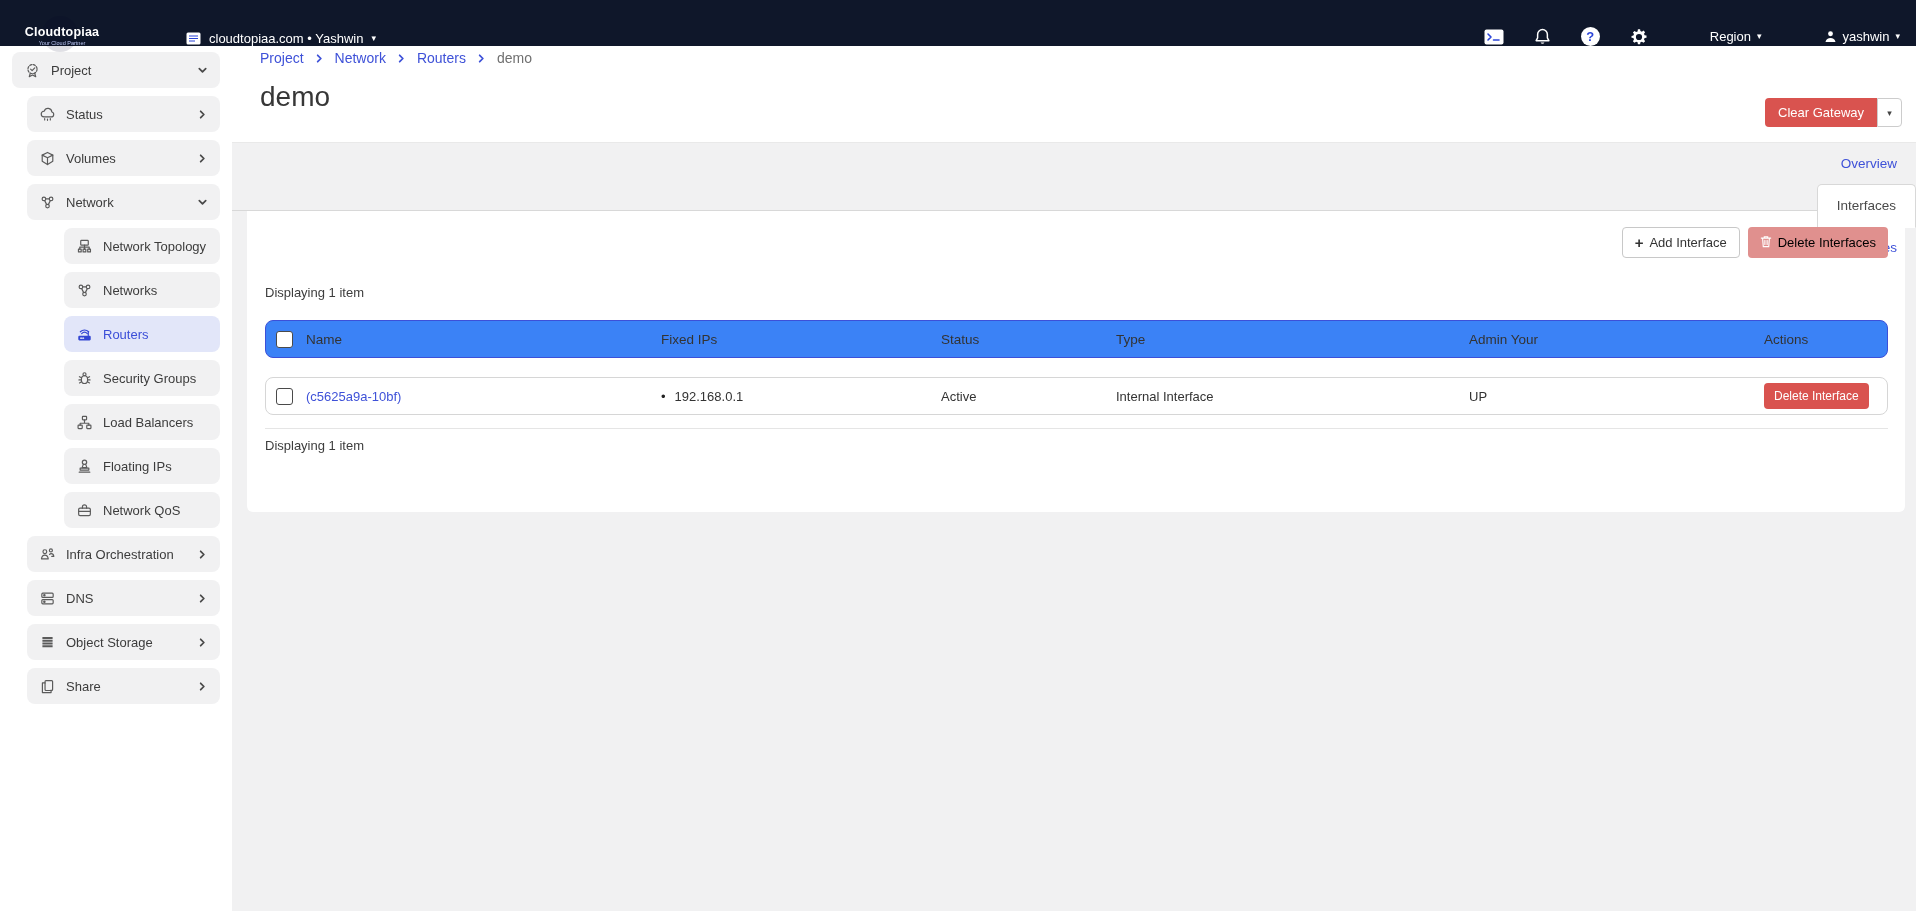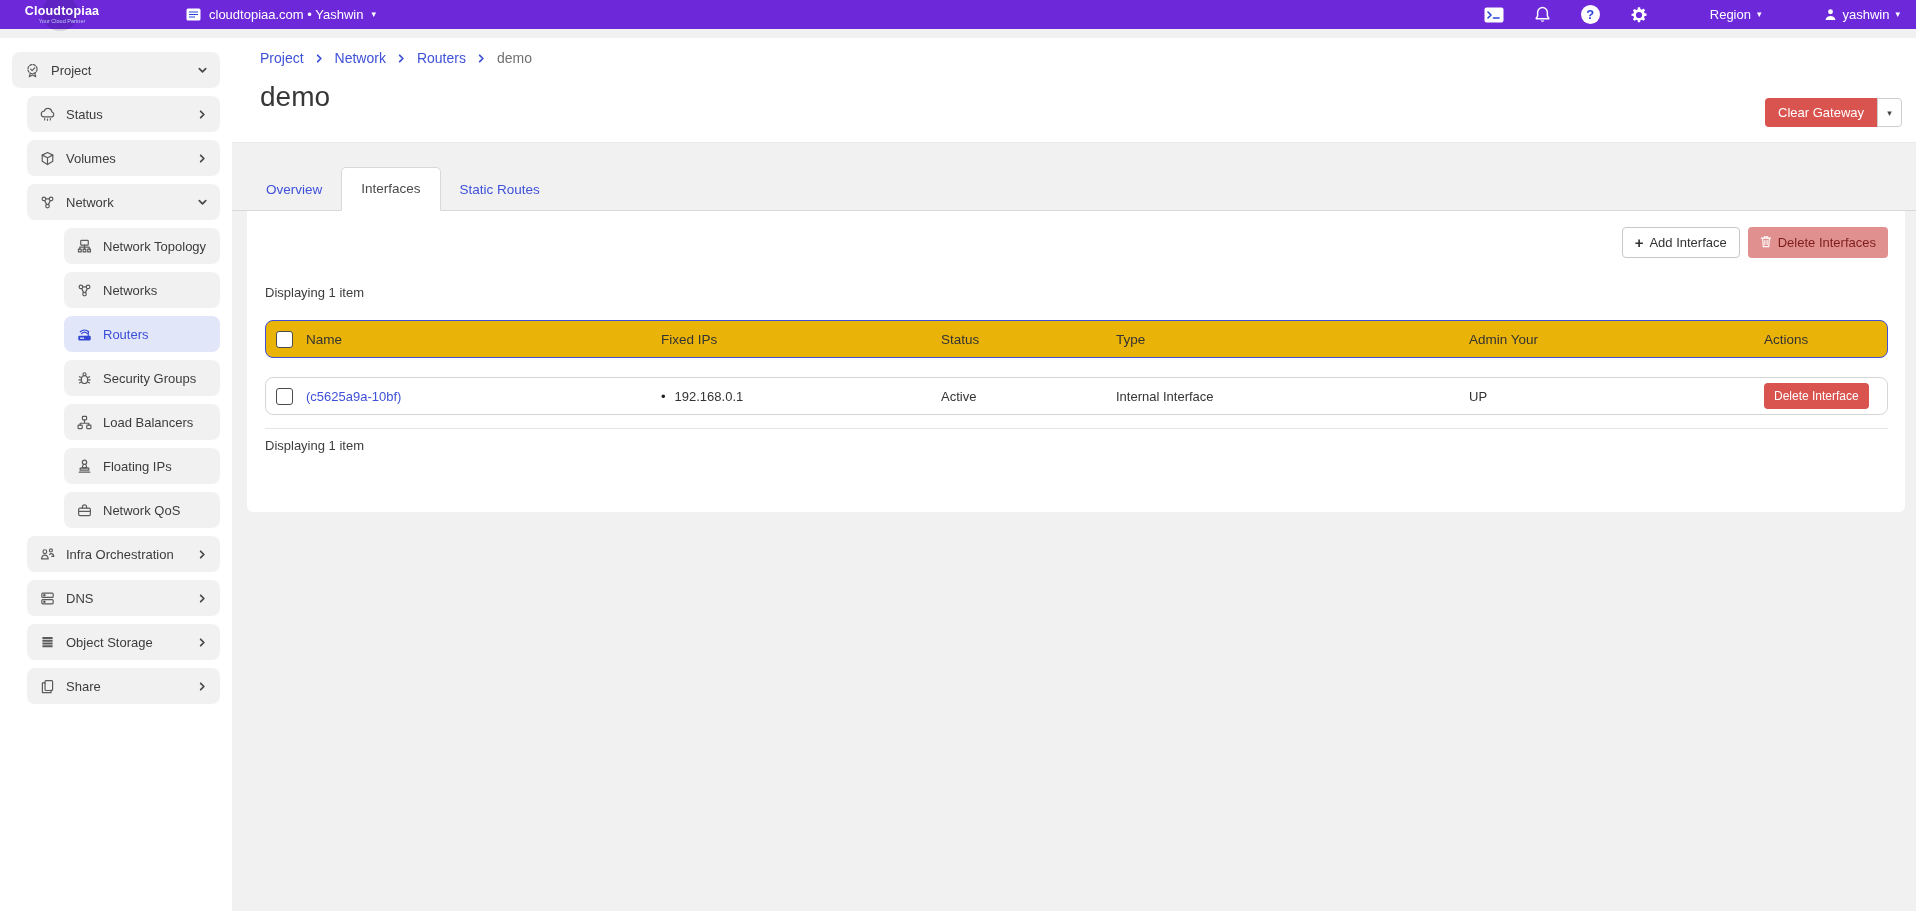--- a/index.html
+++ b/index.html
@@ -1,21 +1,21 @@
 <!DOCTYPE html>
 <html><head>
 <meta charset="utf-8">
 <style>
   * { box-sizing: border-box; margin: 0; padding: 0; }
   html,body { width:1916px; height:911px; overflow:hidden; }
   body { font-family:"Liberation Sans", sans-serif; background:#f1f1f2; color:#333; }
 
   
-  .navbar { position:absolute; top:0; left:0; width:1916px; height:29px; background:#6d28d9; color:#fff;
-            display:flex; align-items:center; z-index:50; }
+  .navbar { position:absolute; top:0; left:0; width:1916px; height:46px; background:#0f172a; color:#fff;
+            display:flex; align-items:flex-end; z-index:50; }
   .brand { width:96px; margin-left:14px; text-align:center; line-height:1.1; position:relative; }
   .brand::before { content:""; position:absolute; left:28px; top:-10px; width:36px; height:36px; border-radius:50%;
                    background:rgba(0,0,40,0.12); }
   .brand-name { font-size:12.5px; font-weight:bold; letter-spacing:.2px; position:relative; }
   .brand-tag { font-size:5.5px; color:#bcc7f4; position:relative; }
   .nav-context { display:flex; align-items:center; gap:8px; margin-left:76px; font-size:13px; cursor:pointer; }
   .nav-right { margin-left:auto; display:flex; align-items:center; gap:30px; margin-right:16px; }
   .nav-ic { display:flex; align-items:center; cursor:pointer; }
   .help-circle { width:19px; height:19px; border-radius:50%; background:#fff; color:#2b44d8; font-weight:bold;
                  font-size:13px; display:flex; align-items:center; justify-content:center; }
@@ -41,38 +41,38 @@
   .crumb-link { color:#3e51d8; cursor:pointer; }
   .crumb-current { color:#707070; }
   .crumb-sep { color:#3e51d8; display:flex; align-items:center; }
   .page-title { margin-top:15px; font-size:28px; color:#373737; font-weight:400; }
   .action-group { position:absolute; right:14px; top:60px; display:flex; }
   .btn-danger { background:#d9534f; color:#fff; border:none; border-radius:4px 0 0 4px; height:29px;
                 padding:0 13px; font-size:13px; font-family:inherit; cursor:pointer; }
   .btn-caret { background:#fff; border:1px solid #ccc; border-radius:0 4px 4px 0; width:25px; height:29px;
                color:#444; font-size:9px; cursor:pointer; display:flex; align-items:center; justify-content:center; }
 
-  .tabstrip { height:68px; border-bottom:1px solid #d8d8d8; display:flex; align-items:flex-end; padding-left:15px; }
+  .tabstrip { height:68px; border-bottom:1px solid #d8d8d8; display:flex; align-items:flex-end; padding-left:15px;flex-direction:column; }
   .tab { padding:13px 19px 14px; font-size:13.5px; color:#3e51d8; cursor:pointer; margin-bottom:-1px; }
   .tab.active { background:#fff; border:1px solid #d8d8d8; border-bottom:1px solid #fff;
                 border-radius:5px 5px 0 0; color:#4a4a4a; }
 
   .card { margin:0 11px 0 15px; height:301px; background:#fff; border-radius:0 0 6px 6px;
           padding:16px 17px 0 18px; }
   .toolbar { display:flex; justify-content:flex-end; gap:8px; height:31px; }
   .btn-add { display:flex; align-items:center; gap:6px; background:#fff; border:1px solid #c8c8c8; border-radius:4px;
              padding:0 12px; font-size:13px; color:#333; font-family:inherit; cursor:pointer; height:31px; }
   .btn-add .plus { font-size:15px; font-weight:bold; line-height:1; }
   .btn-del-multi { display:flex; align-items:center; gap:6px; background:#e0908e; border:none; border-radius:4px;
-                   padding:0 12px; font-size:13px; color:#7f1d1d; font-family:inherit; height:31px; cursor:not-allowed; }
+                   padding:0 12px; font-size:13px; color:#000000; font-family:inherit; height:31px; cursor:not-allowed; }
   .count-text { margin-top:27px; font-size:13px; color:#3d3d3d; }
 
   .tgrid { display:grid; grid-template-columns:30px 355px 280px 175px 353px 295px 1fr; align-items:center;
            height:38px; border-radius:8px; padding-left:10px; }
-  .table-head { margin-top:20px; background:#eab308; border:1px solid #3c50d8; font-size:13.5px; color:#333; }
+  .table-head { margin-top:20px; background:#3b82f6; border:1px solid #3c50d8; font-size:13.5px; color:#333; }
   .table-row { margin-top:19px; background:#fff; border:1px solid #d6d6d6; font-size:13px; color:#333; }
   .cbx { width:17px; height:17px; border:1.5px solid #4a4a4a; border-radius:3px; background:#fff; cursor:pointer; }
   .name-link { color:#3e51d8; cursor:pointer; }
   .ip-cell { display:flex; align-items:center; }
   .ip-bullet { margin-right:9px; font-size:13px; color:#222; }
   .btn-del-row { background:#d9534f; color:#fff; border:none; border-radius:4px; font-size:12px;
                  font-family:inherit; padding:6px 10px; cursor:pointer; justify-self:start; }
   .divider { margin-top:13px; border-top:1px solid #e5e5e5; }
   .footer-text { margin-top:9px; font-size:13px; color:#3d3d3d; }
 </style>

